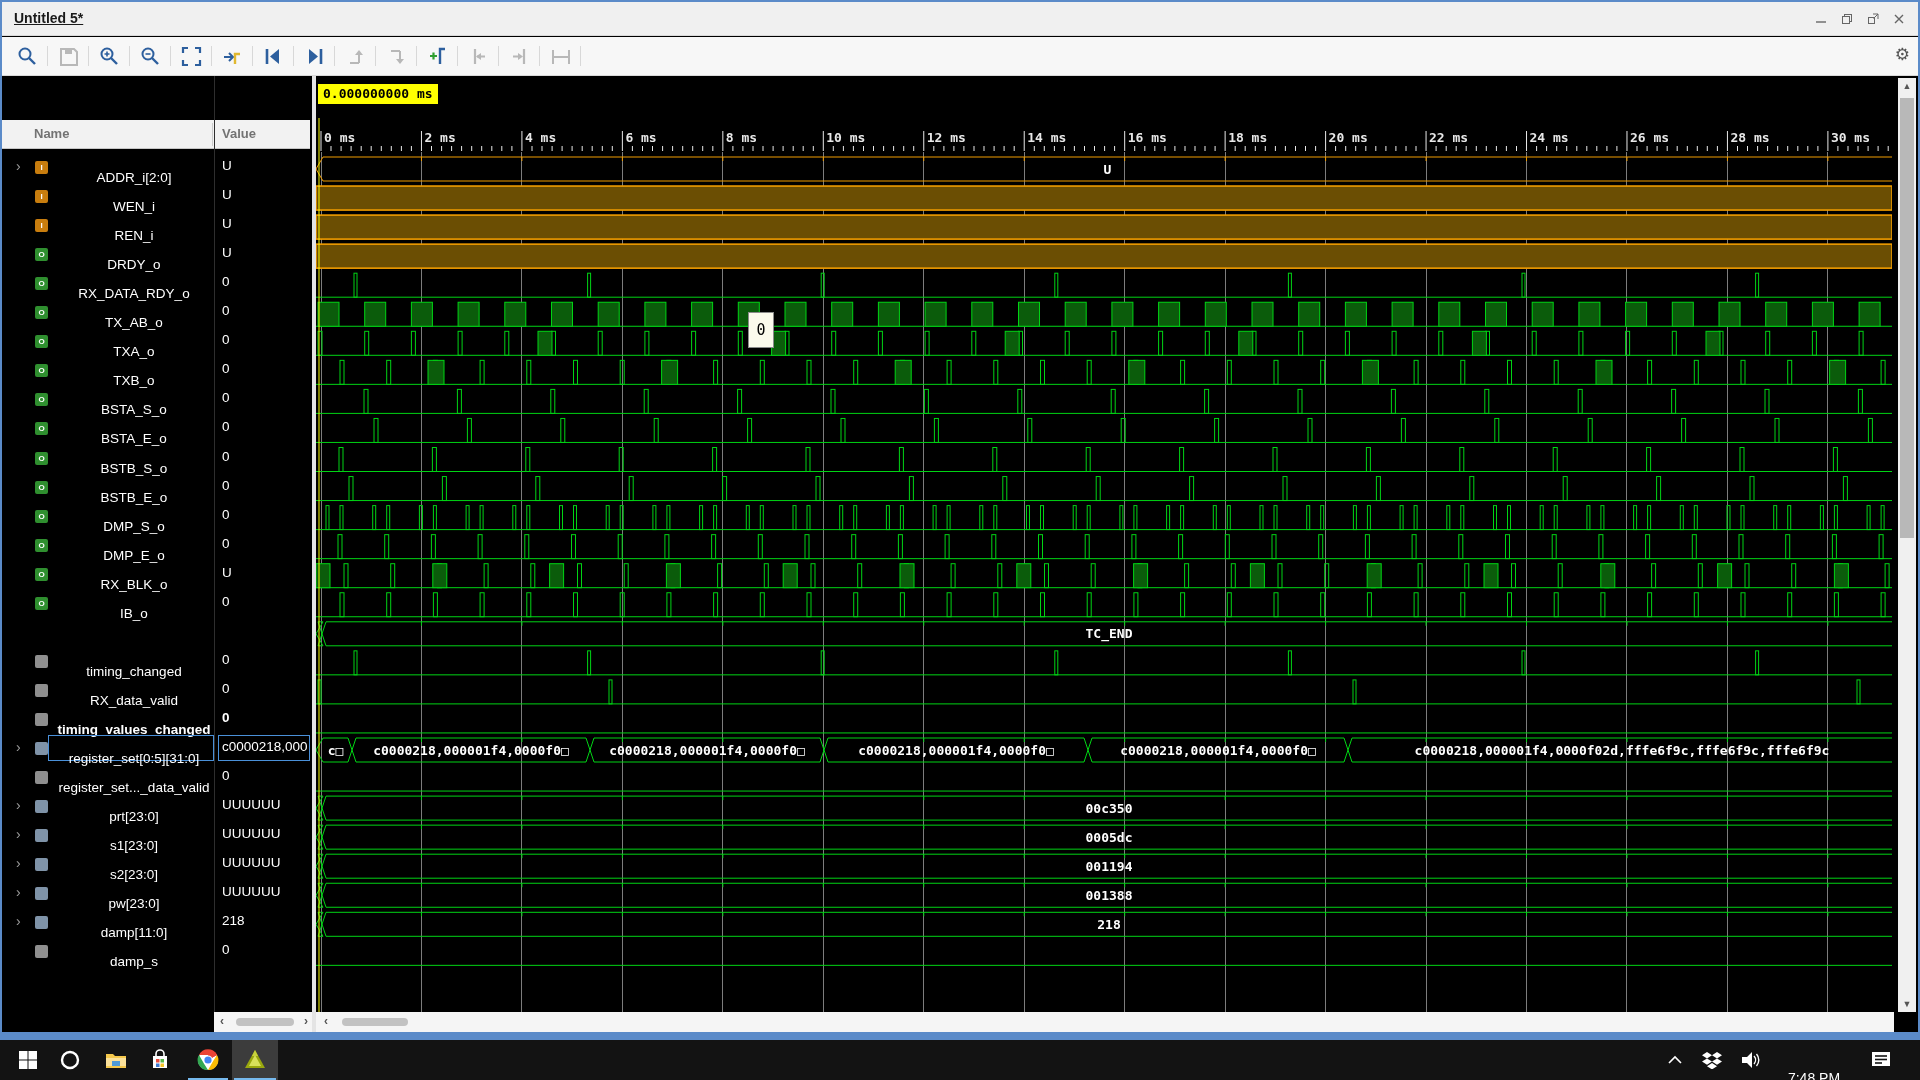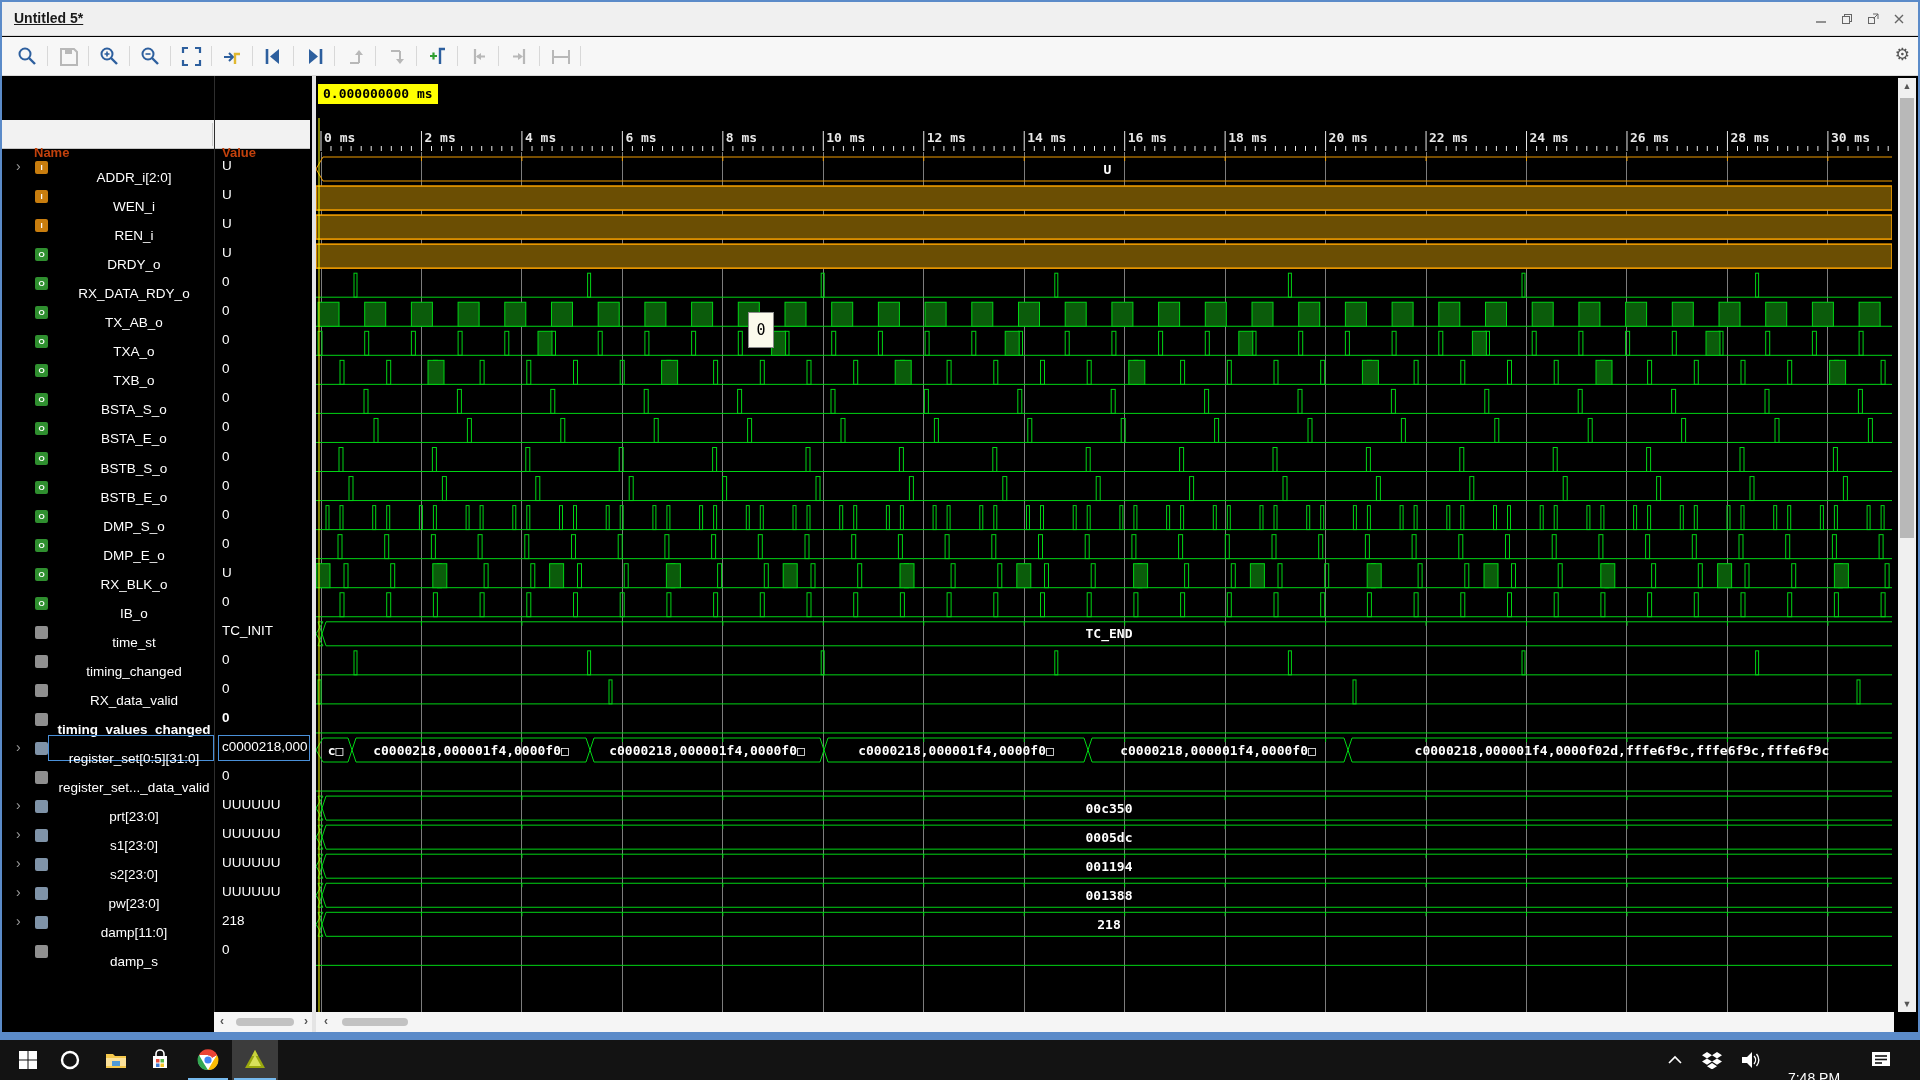--- a/index.html
+++ b/index.html
@@ -19,21 +19,21 @@
              border-bottom:1px solid #d9d9d9; display:flex; align-items:center; padding-left:8px; }
   .tbicon { width:26px; height:26px; margin:0 4px; display:flex; align-items:center; justify-content:center; }
   .tbsep { width:1px; height:20px; background:#d8d8d8; margin:0 3px; }
   #gear { position:absolute; right:10px; top:44px; font-size:17px; color:#555; }
 
   
   #names-panel { position:absolute; left:2px; top:76px; width:310px; height:936px; background:#000; overflow:hidden; }
   #panel-header { position:absolute; left:0; top:44px; width:308px; height:29px; background:#f2f2f2;
                   border-bottom:1px solid #c6c6c6; }
   #panel-header .hsep { position:absolute; left:210px; top:3px; width:1px; height:23px; background:#cccccc; }
-  .hlabel { position:absolute; top:6px; font-size:13px; font-weight:bold; color:#c2410c;margin-top:19px; }
+  .hlabel { position:absolute; top:6px; font-size:13px; font-weight:bold; color:#737373; }
   #rows-name, #rows-value { position:absolute; top:77px; left:0; width:310px; height:860px; }
   .sigrow { position:absolute; left:0; width:310px; height:29px; }
   .chev { position:absolute; left:14px; top:5px; color:#9a9a9a; font-size:14px; width:12px; }
   .sigicon { position:absolute; left:33px; top:8px; width:13px; height:13px; border-radius:2px;
              font-size:8px; font-weight:bold; color:#fff; text-align:center; line-height:13px; }
   .signame { position:absolute; left:52px; right:98px; top:17px; font-size:13.5px; color:#fff;
              white-space:nowrap; overflow:hidden;text-align:center; }
   .sigval  { position:absolute; left:220px; right:4px; top:5px; font-size:13.5px; color:#fff;
              white-space:nowrap; overflow:hidden; }
   .colsep { position:absolute; left:212px; top:0; width:1px; height:936px; background:#2e2e2e; }
@@ -287,25 +287,20 @@
           </div>
           <div class="sigrow" style="top: 406.7px;">
             <span class="sigicon" style="background: rgb(47, 143, 47);">O</span>
             <span class="signame">RX_BLK_o</span>
             <span class="sigval">U</span>
           </div>
           <div class="sigrow" style="top: 435.75px;">
             <span class="sigicon" style="background: rgb(47, 143, 47);">O</span>
             <span class="signame">IB_o</span>
             <span class="sigval">0</span>
-          </div>
-          <div class="sigrow" style="top: 464.8px;">
-            <span class="sigicon" style="background: rgb(143, 143, 143);"></span>
-            <span class="signame">time_st</span>
-            <span class="sigval">TC_INIT</span>
           </div>
           <div class="sigrow" style="top: 493.85px;">
             <span class="sigicon" style="background: rgb(143, 143, 143);"></span>
             <span class="signame">timing_changed</span>
             <span class="sigval">0</span>
           </div>
           <div class="sigrow" style="top: 522.9px;">
             <span class="sigicon" style="background: rgb(143, 143, 143);"></span>
             <span class="signame">RX_data_valid</span>
             <span class="sigval">0</span>

